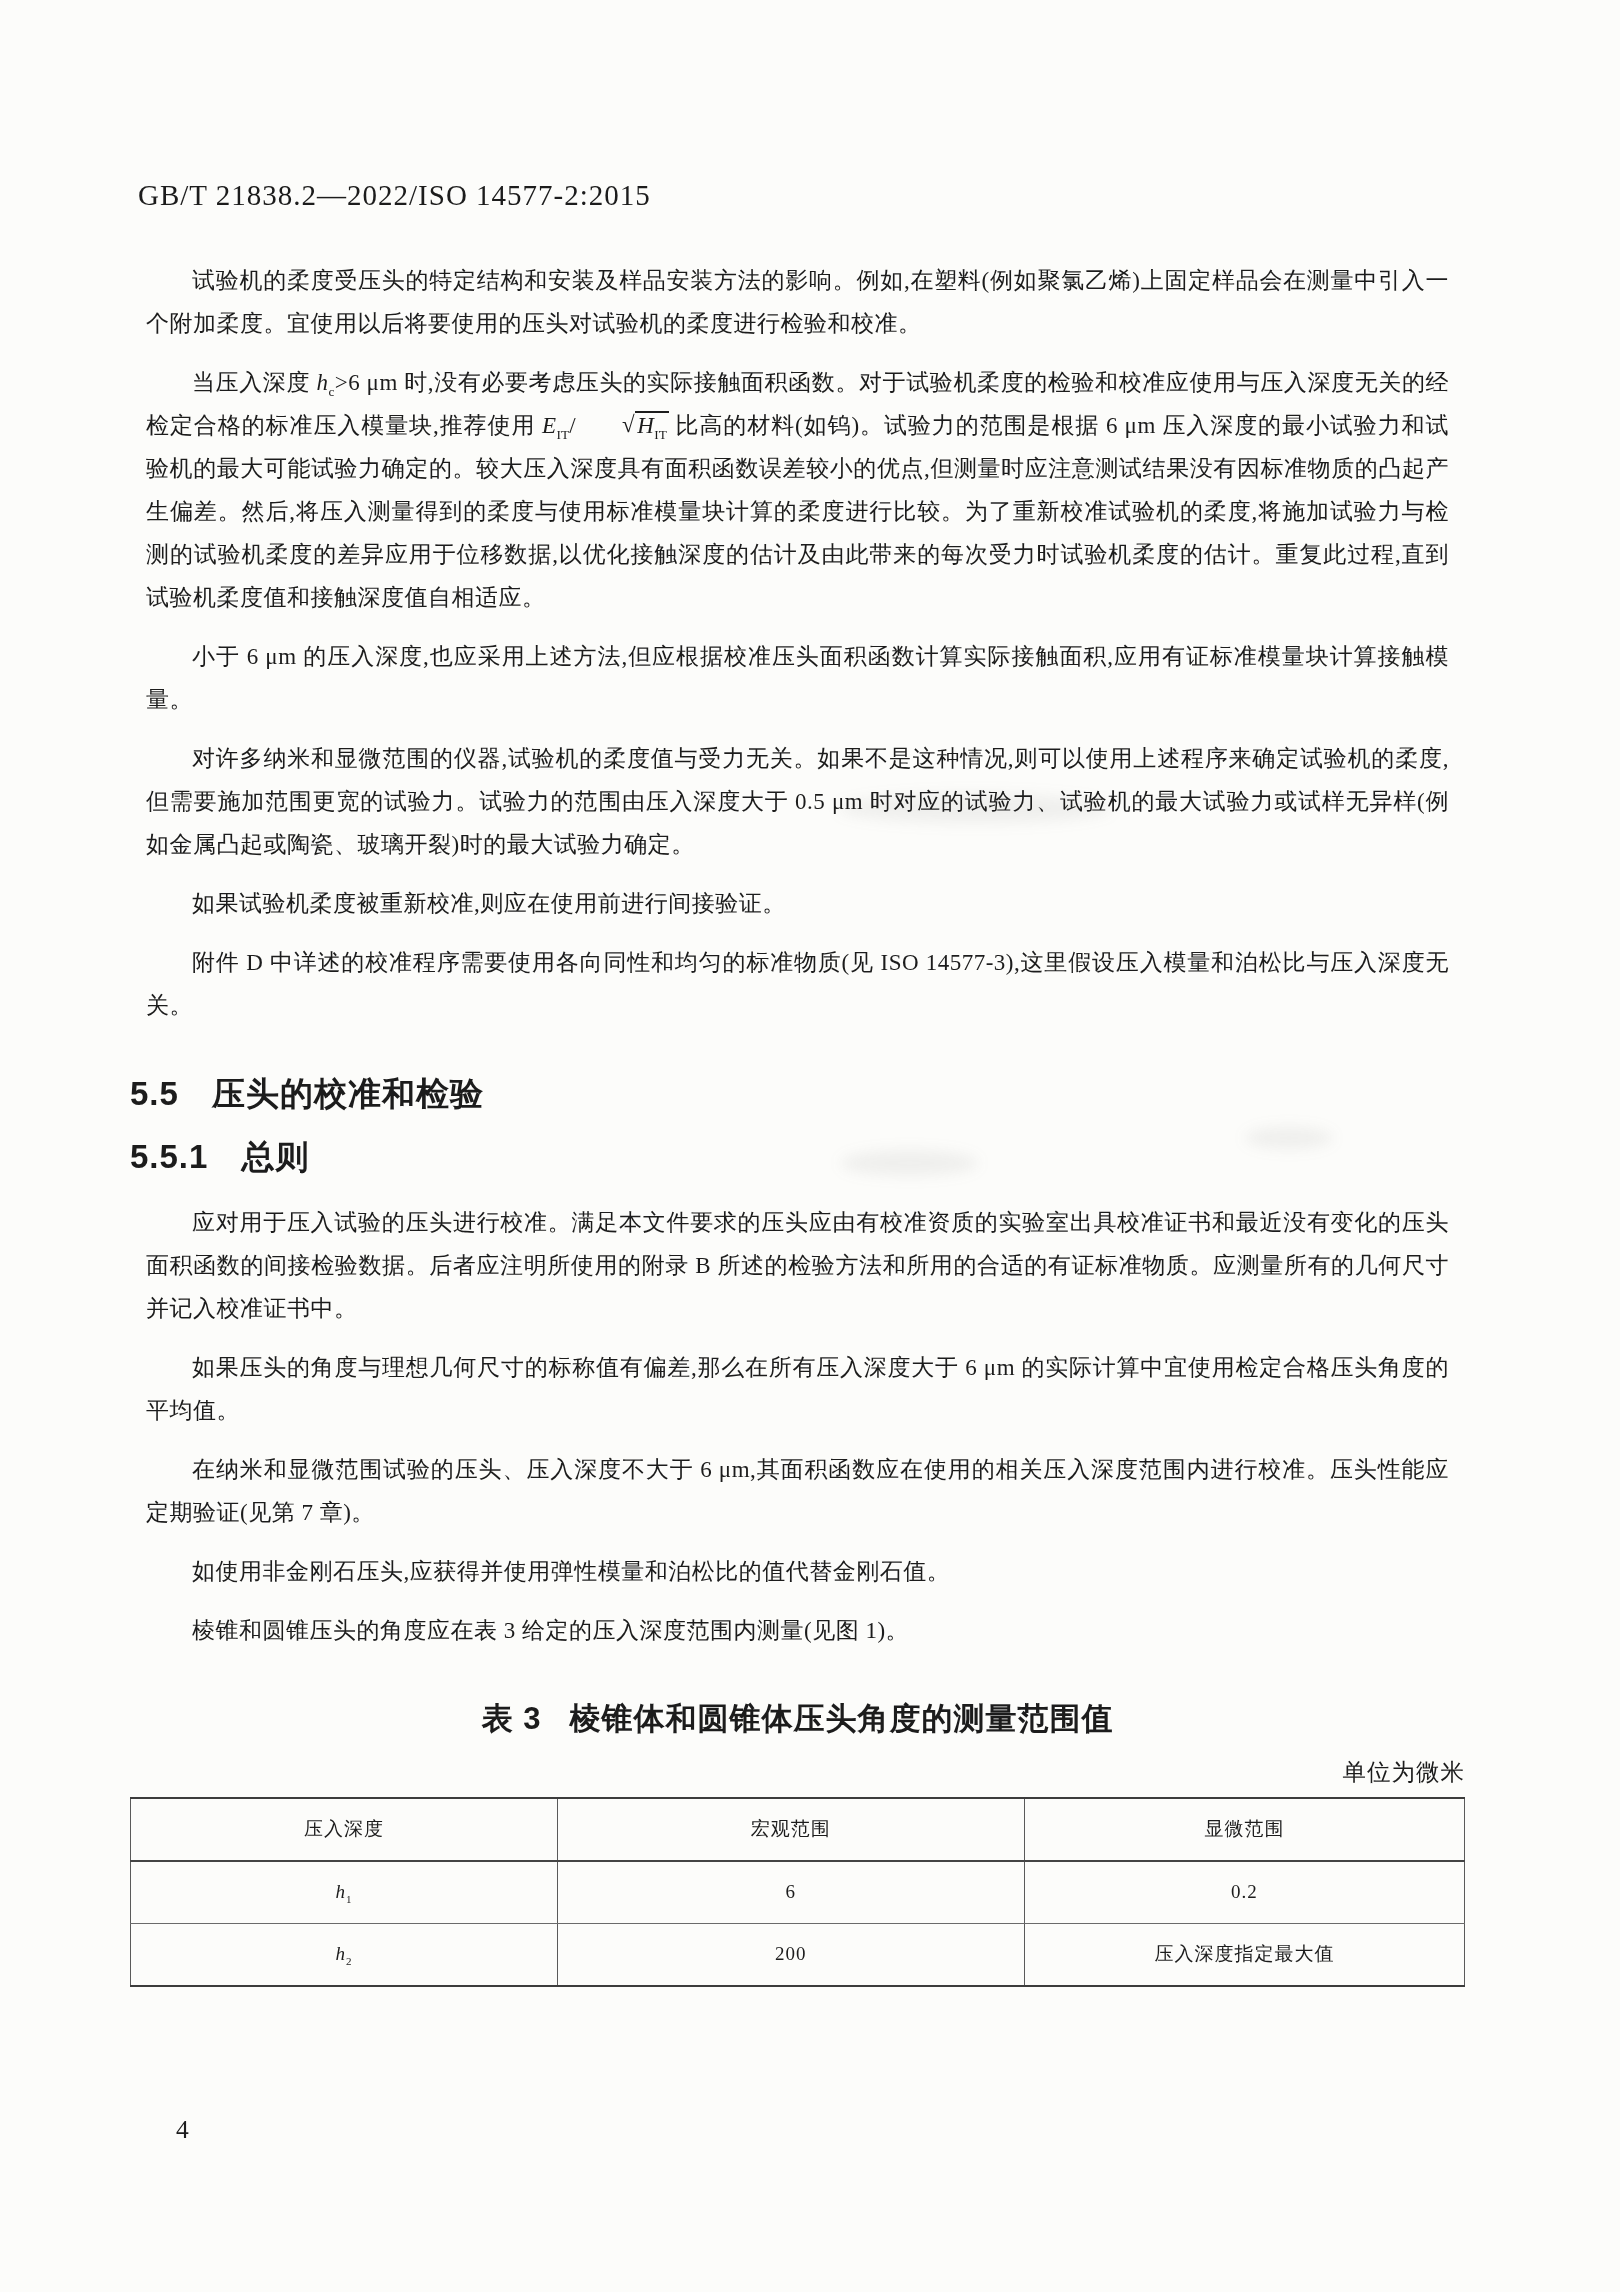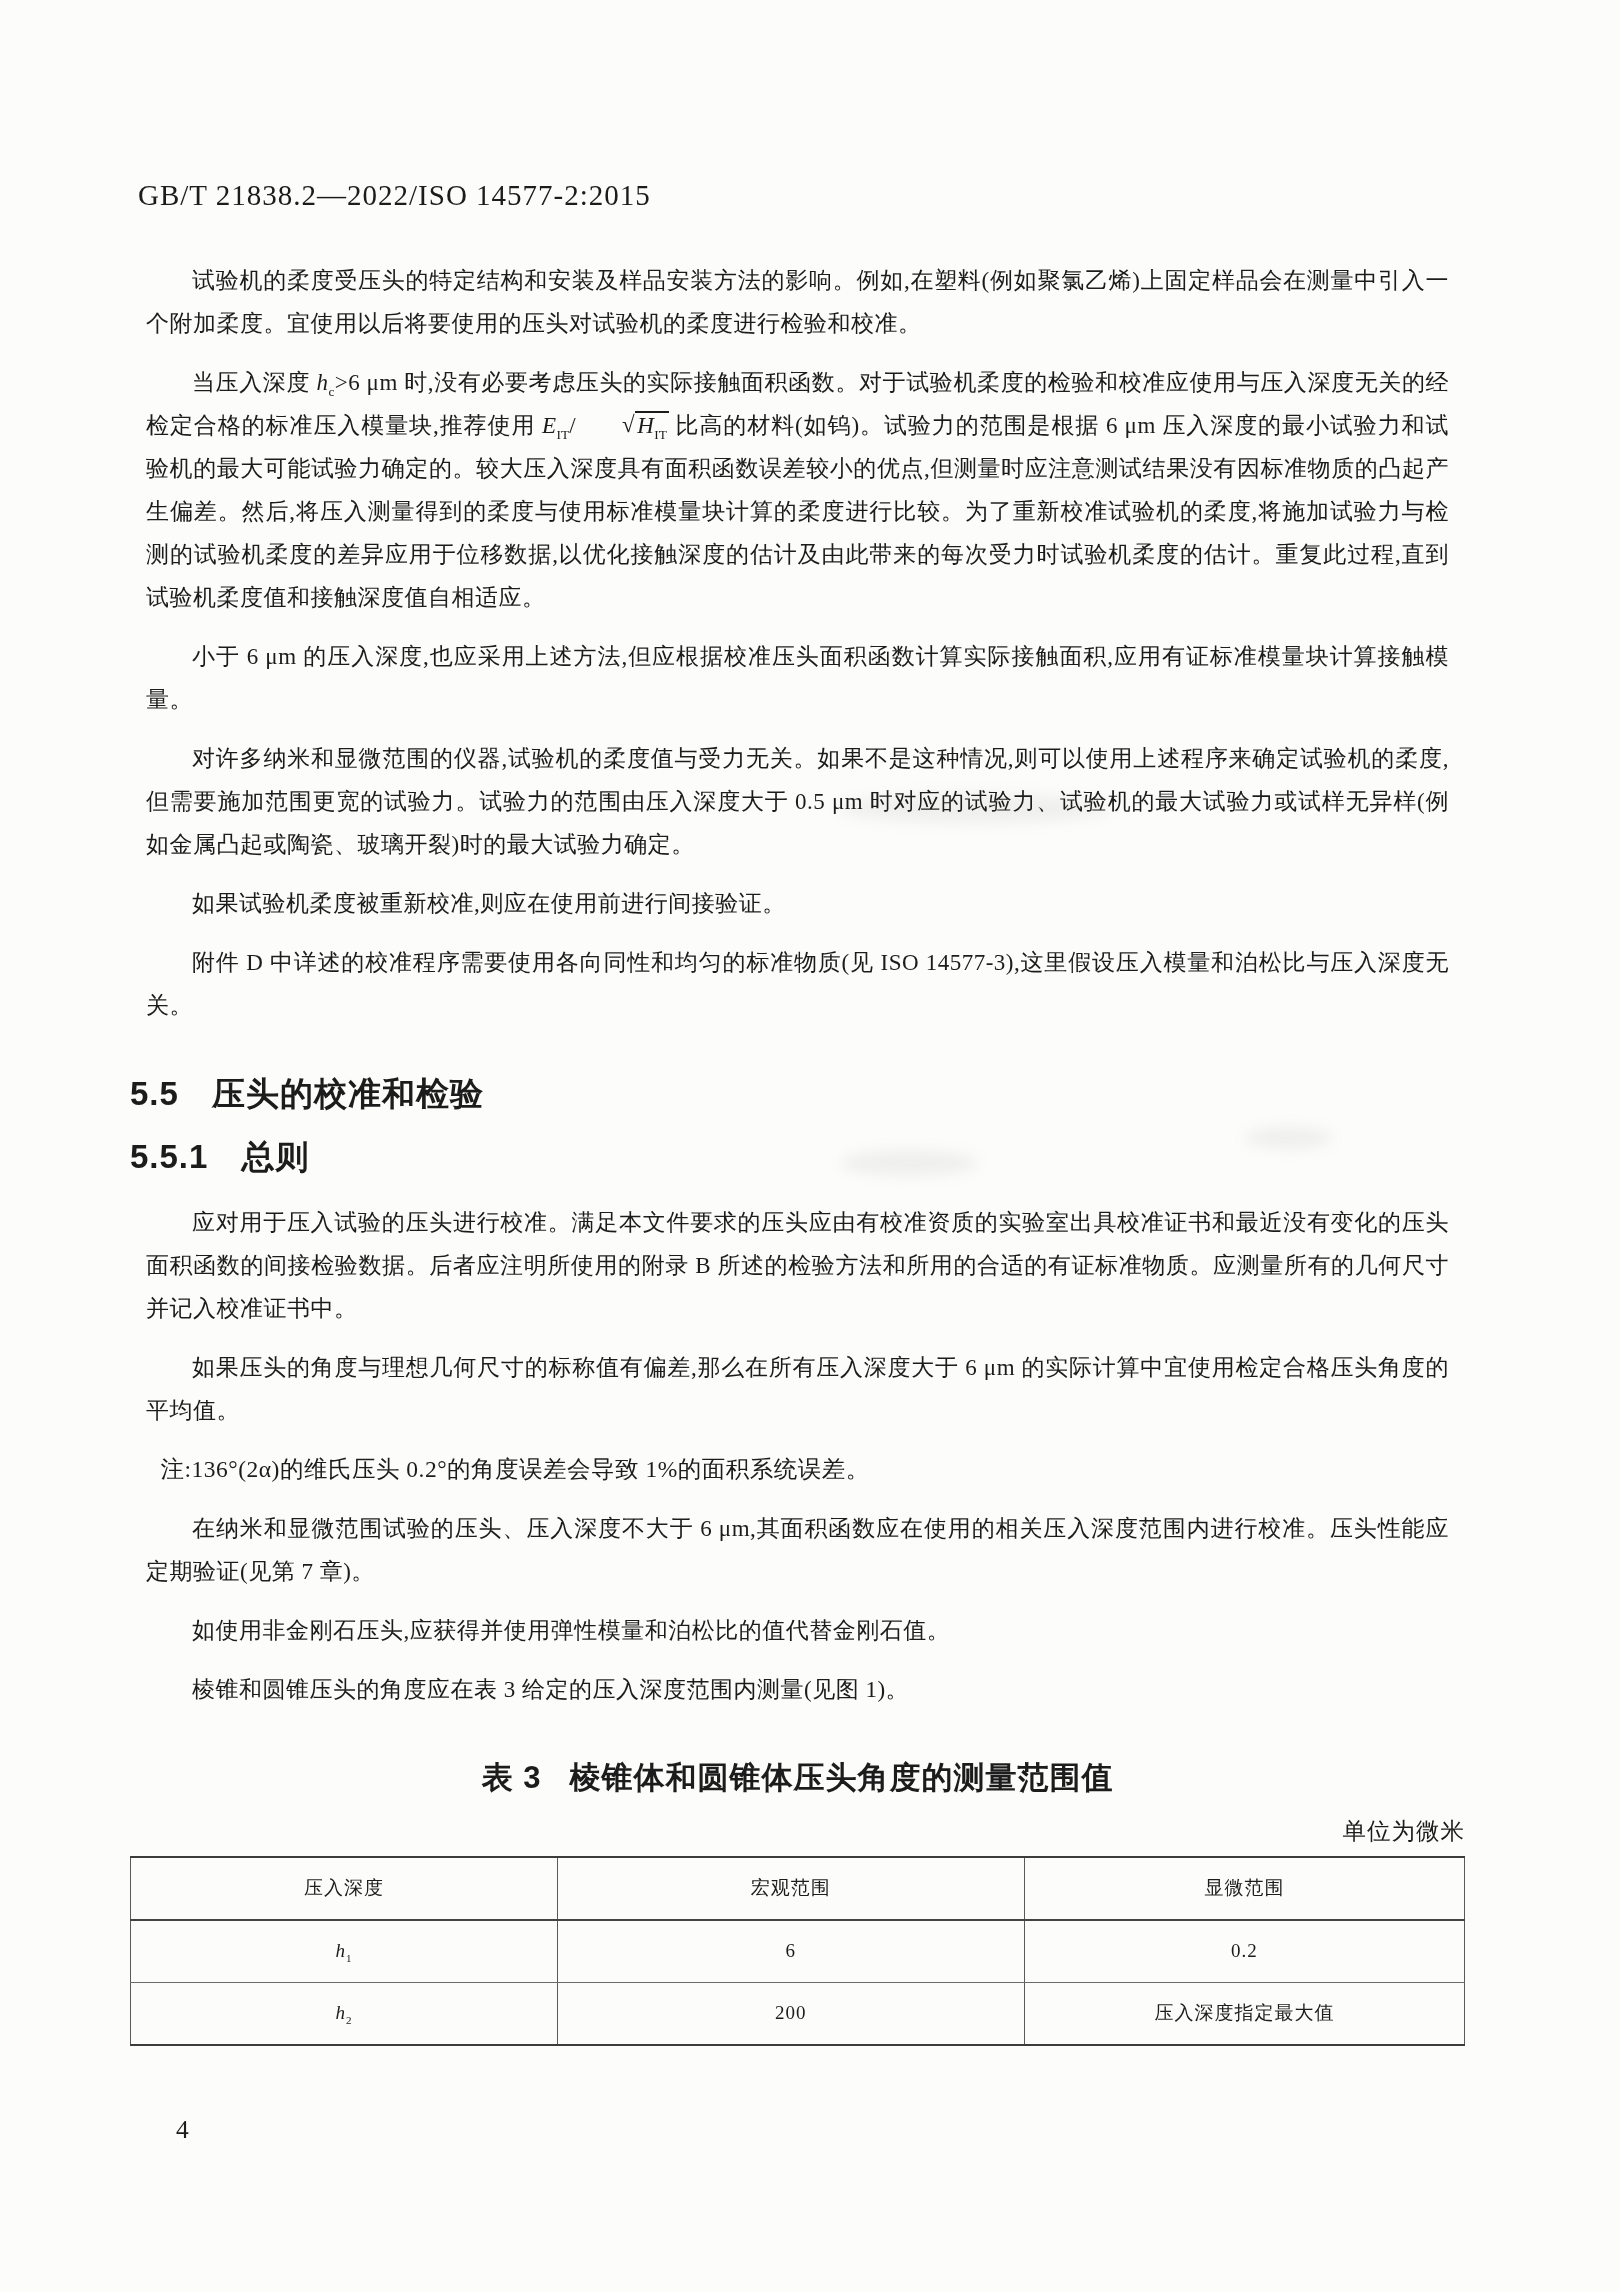--- a/index.html
+++ b/index.html
@@ -143,21 +143,20 @@
     <p class="para">附件 D 中详述的校准程序需要使用各向同性和均匀的标准物质(见 ISO 14577-3),这里假设压入模量和泊松比与压入深度无关。</p>
 
     <h2 class="sec"><span class="sec-num">5.5</span><span>压头的校准和检验</span></h2>
 
     <h3 class="sec sub-sec"><span class="sec-num">5.5.1</span><span>总则</span></h3>
 
     <p class="para mt-lg">应对用于压入试验的压头进行校准。满足本文件要求的压头应由有校准资质的实验室出具校准证书和最近没有变化的压头面积函数的间接检验数据。后者应注明所使用的附录 B 所述的检验方法和所用的合适的有证标准物质。应测量所有的几何尺寸并记入校准证书中。</p>
 
     <p class="para">如果压头的角度与理想几何尺寸的标称值有偏差,那么在所有压入深度大于 6 μm 的实际计算中宜使用检定合格压头角度的平均值。</p>
 
-    <p class="note">注:136°(2α)的维氏压头 0.2°的角度误差会导致 1%的面积系统误差。</p>
 
     <p class="para">在纳米和显微范围试验的压头、压入深度不大于 6 μm,其面积函数应在使用的相关压入深度范围内进行校准。压头性能应定期验证(见第 7 章)。</p>
 
     <p class="para">如使用非金刚石压头,应获得并使用弹性模量和泊松比的值代替金刚石值。</p>
 
     <p class="para">棱锥和圆锥压头的角度应在表 3 给定的压入深度范围内测量(见图 1)。</p>
 
     <div class="tbl-caption"><span class="cap-num">表 3</span><span>棱锥体和圆锥体压头角度的测量范围值</span></div>
 
     <div class="unit-row">单位为微米</div>

